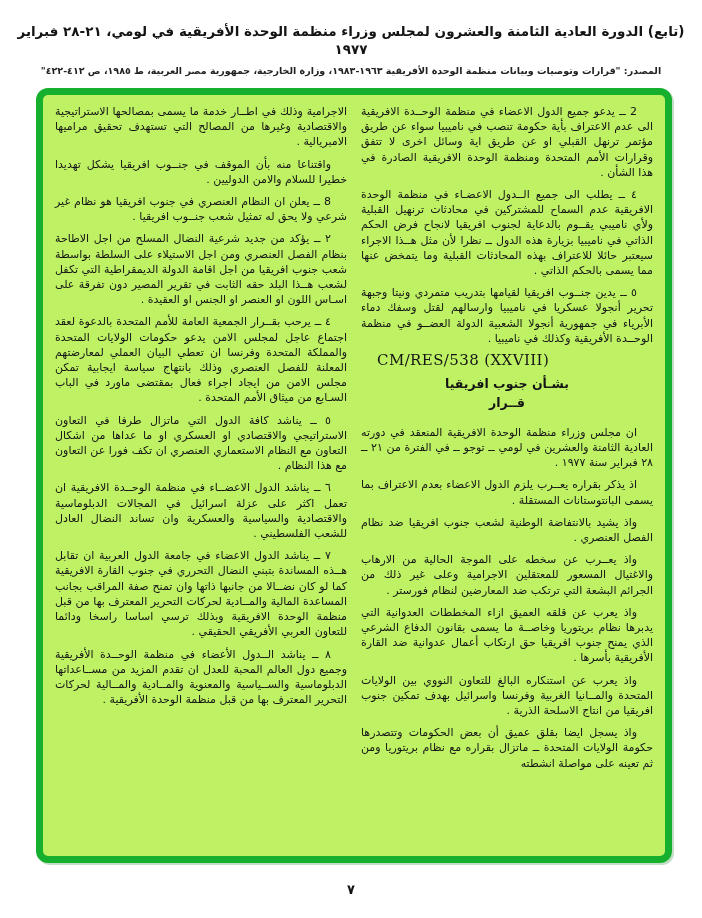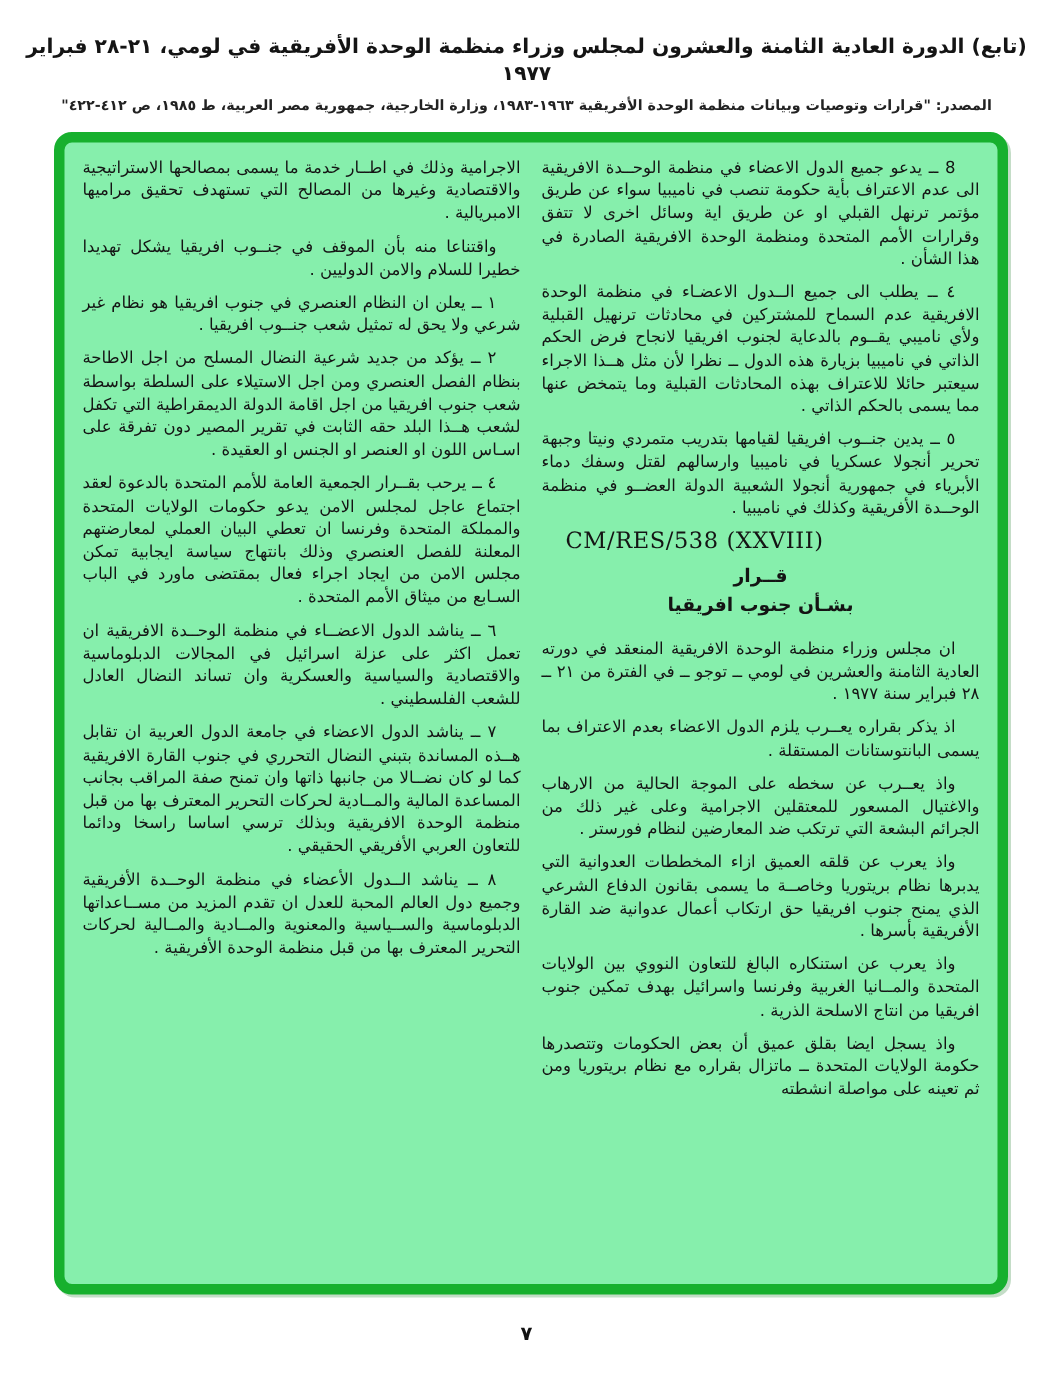--- a/index.html
+++ b/index.html
@@ -6,21 +6,21 @@
   body{
     width:702px;height:918px;position:relative;background:#ffffff;
     font-family:"DejaVu Sans","Liberation Sans",sans-serif;color:#141414;
   }
   .page{position:absolute;inset:0;background:#fff;}
   .doc-header{position:absolute;top:22px;left:10px;right:10px;text-align:center;direction:rtl;}
   .doc-title{font-size:13.5px;font-weight:bold;letter-spacing:0;line-height:1.35;}
   .doc-source{font-size:9.5px;font-weight:bold;margin-top:7px;color:#222;}
   .frame{
     position:absolute;left:36px;top:88px;width:622px;height:761px;
-    border:7px solid #17b02e;border-radius:12px;background:#86efac;
+    border:7px solid #17b02e;border-radius:12px;background:#bef264;
     box-shadow:2px 2px 0 rgba(20,120,30,0.25);
   }
   .columns{
     display:flex;direction:ltr;gap:14px;box-sizing:border-box;
     height:100%;padding:9px 12px;overflow:hidden;
   }
   .col{
     flex:1;direction:rtl;text-align:justify;
     font-size:11px;line-height:15.2px;
   }
@@ -48,39 +48,41 @@
     <div class="doc-title">(تابع) الدورة العادية الثامنة والعشرون لمجلس وزراء منظمة الوحدة الأفريقية في لومي، ٢١-٢٨ فبراير ١٩٧٧</div>
     <div class="doc-source">المصدر: "قرارات وتوصيات وبيانات منظمة الوحدة الأفريقية ١٩٦٣-١٩٨٣، وزارة الخارجية، جمهورية مصر العربية، ط ١٩٨٥، ص ٤١٢-٤٢٢"</div>
   </div>
 
   <div class="frame">
     <div class="columns">
 
       <div class="col">
         <p class="no-indent">الاجرامية وذلك في اطــار خدمة ما يسمى بمصالحها الاستراتيجية والاقتصادية وغيرها من المصالح التي تستهدف تحقيق مراميها الامبريالية .</p>
         <p>واقتناعا منه بأن الموقف في جنــوب افريقيا يشكل تهديدا خطيرا للسلام والامن الدوليين .</p>
-        <p>١ ــ يعلن ان النظام العنصري في جنوب افريقيا هو نظام غير شرعي ولا يحق له تمثيل شعب جنــوب افريقيا .</p>
+        <p>8 ــ يعلن ان النظام العنصري في جنوب افريقيا هو نظام غير شرعي ولا يحق له تمثيل شعب جنــوب افريقيا .</p>
         <p>٢ ــ يؤكد من جديد شرعية النضال المسلح من اجل الاطاحة بنظام الفصل العنصري ومن اجل الاستيلاء على السلطة بواسطة شعب جنوب افريقيا من اجل اقامة الدولة الديمقراطية التي تكفل لشعب هــذا البلد حقه الثابت في تقرير المصير دون تفرقة على اسـاس اللون او العنصر او الجنس او العقيدة .</p>
         <p>٤ ــ يرحب بقــرار الجمعية العامة للأمم المتحدة بالدعوة لعقد اجتماع عاجل لمجلس الامن يدعو حكومات الولايات المتحدة والمملكة المتحدة وفرنسا ان تعطي البيان العملي لمعارضتهم المعلنة للفصل العنصري وذلك بانتهاج سياسة ايجابية تمكن مجلس الامن من ايجاد اجراء فعال بمقتضى ماورد في الباب السـابع من ميثاق الأمم المتحدة .</p>
+        <p>٥ ــ يناشد كافة الدول التي ماتزال طرفا في التعاون الاستراتيجي والاقتصادي او العسكري او ما عداها من اشكال التعاون مع النظام الاستعماري العنصري ان تكف فورا عن التعاون مع هذا النظام .</p>
         <p>٦ ــ يناشد الدول الاعضــاء في منظمة الوحــدة الافريقية ان تعمل اكثر على عزلة اسرائيل في المجالات الدبلوماسية والاقتصادية والسياسية والعسكرية وان تساند النضال العادل للشعب الفلسطيني .</p>
         <p>٧ ــ يناشد الدول الاعضاء في جامعة الدول العربية ان تقابل هــذه المساندة بتبني النضال التحرري في جنوب القارة الافريقية كما لو كان نضــالا من جانبها ذاتها وان تمنح صفة المراقب بجانب المساعدة المالية والمــادية لحركات التحرير المعترف بها من قبل منظمة الوحدة الافريقية وبذلك ترسي اساسا راسخا ودائما للتعاون العربي الأفريقي الحقيقي .</p>
         <p>٨ ــ يناشد الــدول الأعضاء في منظمة الوحــدة الأفريقية وجميع دول العالم المحبة للعدل ان تقدم المزيد من مســاعداتها الدبلوماسية والســياسية والمعنوية والمــادية والمــالية لحركات التحرير المعترف بها من قبل منظمة الوحدة الأفريقية .</p>
       </div>
 
       <div class="col">
-        <p>8 ــ يدعو جميع الدول الاعضاء في منظمة الوحــدة الافريقية الى عدم الاعتراف بأية حكومة تنصب في ناميبيا سواء عن طريق مؤتمر ترنهل القبلي او عن طريق اية وسائل اخرى لا تتفق وقرارات الأمم المتحدة ومنظمة الوحدة الافريقية الصادرة في هذا الشأن .</p>
+        <p>2 ــ يدعو جميع الدول الاعضاء في منظمة الوحــدة الافريقية الى عدم الاعتراف بأية حكومة تنصب في ناميبيا سواء عن طريق مؤتمر ترنهل القبلي او عن طريق اية وسائل اخرى لا تتفق وقرارات الأمم المتحدة ومنظمة الوحدة الافريقية الصادرة في هذا الشأن .</p>
         <p>٤ ــ يطلب الى جميع الــدول الاعضـاء في منظمة الوحدة الافريقية عدم السماح للمشتركين في محادثات ترنهيل القبلية ولأي ناميبي يقــوم بالدعاية لجنوب افريقيا لانجاح فرض الحكم الذاتي في ناميبيا بزيارة هذه الدول ــ نظرا لأن مثل هــذا الاجراء سيعتبر حائلا للاعتراف بهذه المحادثات القبلية وما يتمخض عنها مما يسمى بالحكم الذاتي .</p>
         <p>٥ ــ يدين جنــوب افريقيا لقيامها بتدريب متمردي ونيتا وجبهة تحرير أنجولا عسكريا في ناميبيا وارسالهم لقتل وسفك دماء الأبرياء في جمهورية أنجولا الشعبية الدولة العضــو في منظمة الوحــدة الأفريقية وكذلك في ناميبيا .</p>
         <p class="res-ref">CM/RES/538 (XXVIII)</p>
         <div class="res-title">
+          <div>بشـأن جنوب افريقيا</div>
           <div>قــرار</div>
-          <div>بشـأن جنوب افريقيا</div>
         </div>
         <p>ان مجلس وزراء منظمة الوحدة الافريقية المنعقد في دورته العادية الثامنة والعشرين في لومي ــ توجو ــ في الفترة من ٢١ ــ ٢٨ فبراير سنة ١٩٧٧ .</p>
         <p>اذ يذكر بقراره يعــرب يلزم الدول الاعضاء بعدم الاعتراف بما يسمى البانتوستانات المستقلة .</p>
+        <p>واذ يشيد بالانتفاضة الوطنية لشعب جنوب افريقيا ضد نظام الفصل العنصري .</p>
         <p>واذ يعــرب عن سخطه على الموجة الحالية من الارهاب والاغتيال المسعور للمعتقلين الاجرامية وعلى غير ذلك من الجرائم البشعة التي ترتكب ضد المعارضين لنظام فورستر .</p>
         <p>واذ يعرب عن قلقه العميق ازاء المخططات العدوانية التي يدبرها نظام بريتوريا وخاصــة ما يسمى بقانون الدفاع الشرعي الذي يمنح جنوب افريقيا حق ارتكاب أعمال عدوانية ضد القارة الأفريقية بأسرها .</p>
         <p>واذ يعرب عن استنكاره البالغ للتعاون النووي بين الولايات المتحدة والمــانيا الغربية وفرنسا واسرائيل بهدف تمكين جنوب افريقيا من انتاج الاسلحة الذرية .</p>
         <p>واذ يسجل ايضا بقلق عميق أن بعض الحكومات وتتصدرها حكومة الولايات المتحدة ــ ماتزال بقراره مع نظام بريتوريا ومن ثم تعينه على مواصلة انشطته</p>
       </div>
 
     </div>
   </div>
 
   <div class="doc-footer">٧</div>

